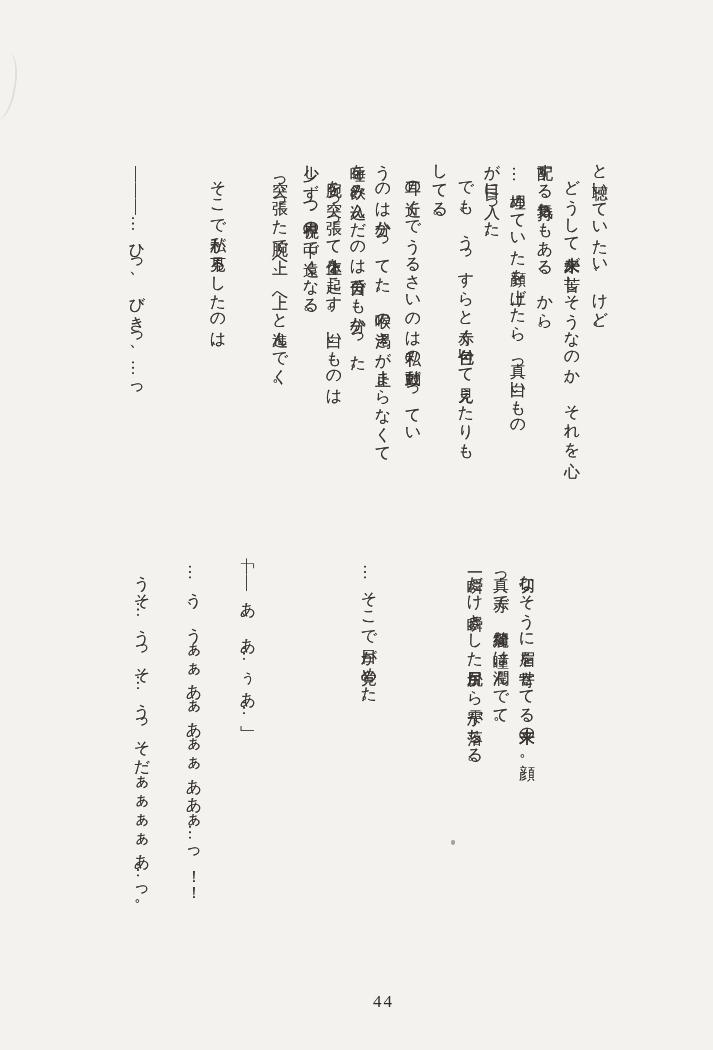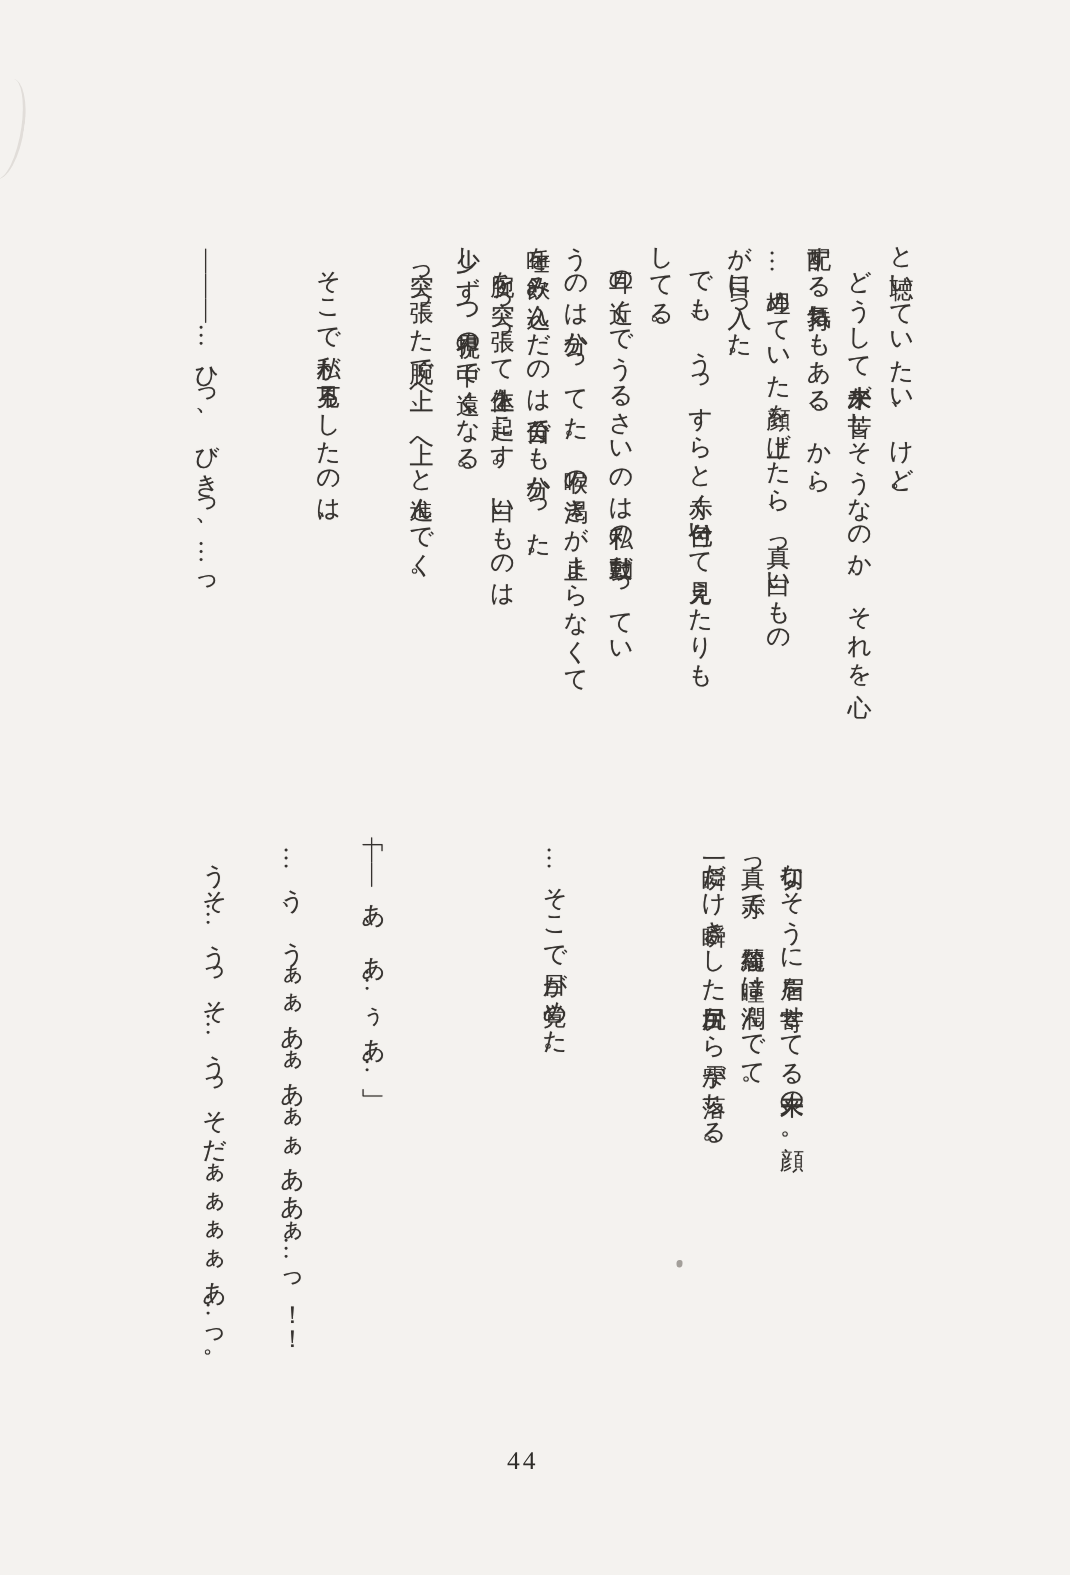--- a/index.html
+++ b/index.html
@@ -24,23 +24,23 @@
     line-height: 24px;
     font-size: 16px;
     letter-spacing: 0.5px;
     color: #35322f;
     text-shadow: 0 0 0.5px rgba(60,55,50,0.55);
   }
   .vcol.ind { padding-top: 16px; }
   .page-number {
     position: absolute;
     left: 338px;
-    top: 964px;
+    top: 992px;
     width: 56px;
-    text-align: left;
+    text-align: right;
     font-size: 17px;
     letter-spacing: 2px;
     color: #2f2d2a;
   }
   
   .scan-edge {
     position: absolute;
     left: -10px;
     top: 52px;
     width: 24px;

